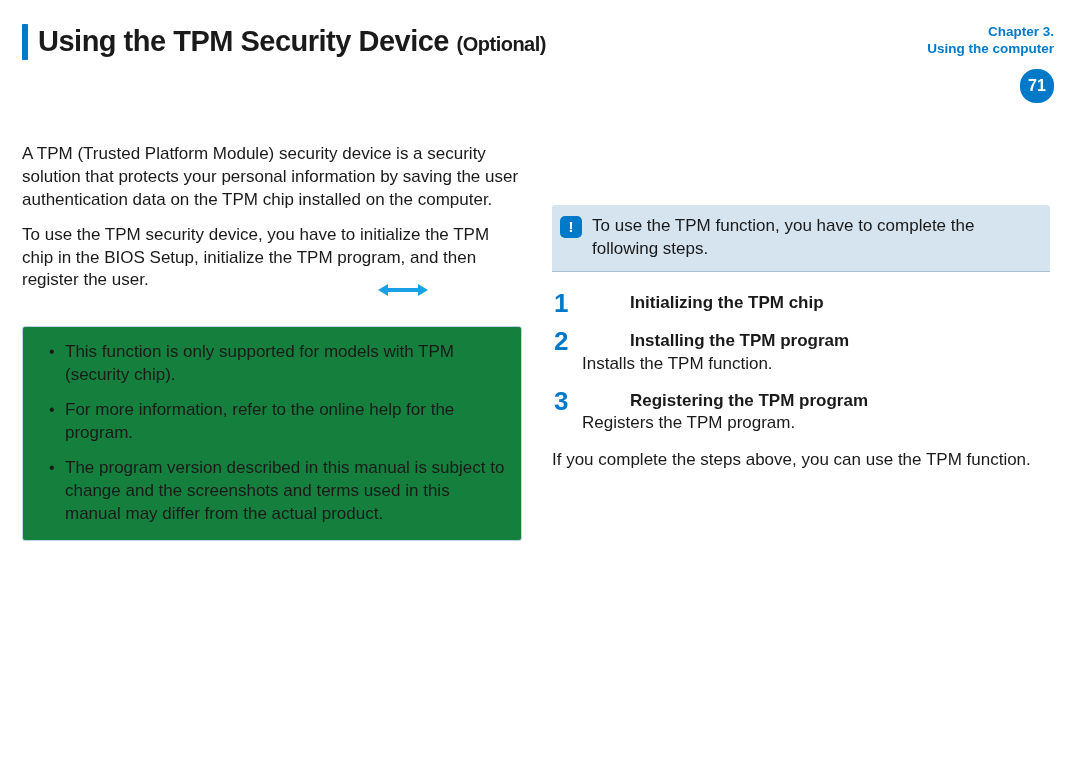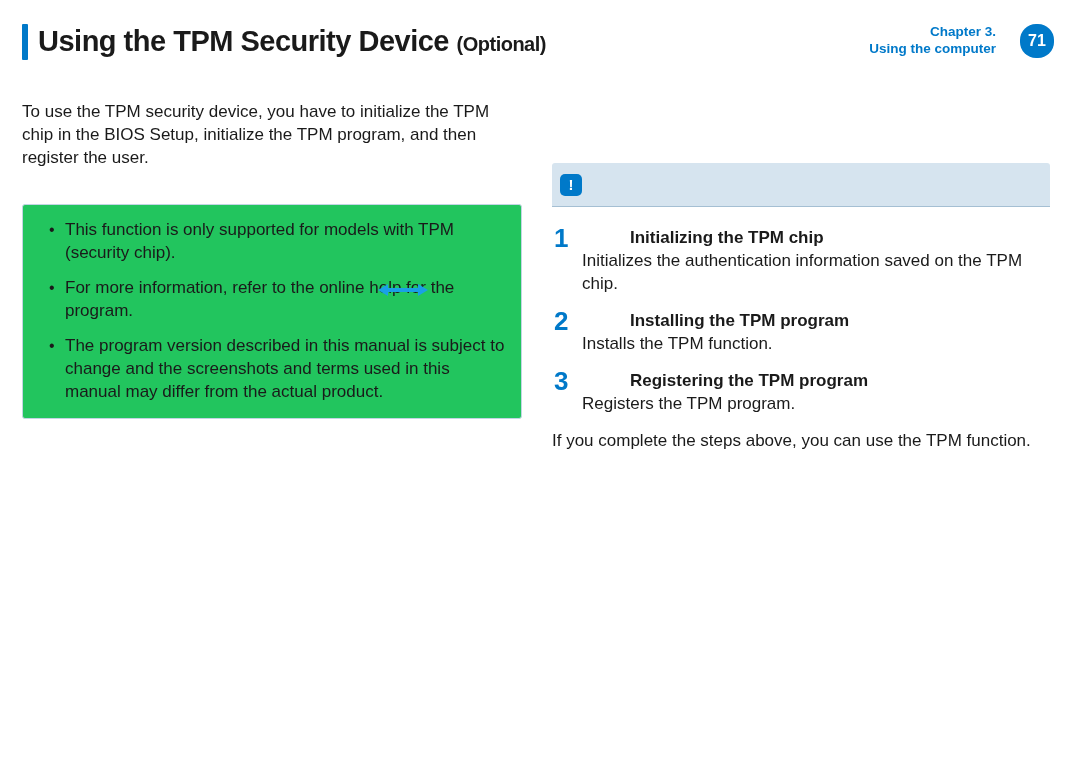--- a/index.html
+++ b/index.html
@@ -45,22 +45,23 @@
     color: #1a1a1a;
     letter-spacing: -0.5px;
   }
   .page-title .optional {
     font-size: 20px;
     font-weight: 700;
   }
   .chapter-block {
     display: flex;
     align-items: flex-end;
-    gap: 24px;
+    gap: 11px;
     margin-top: 2px;
+    flex-direction: column;
   }
   .chapter-text {
     text-align: right;
     color: #0079c9;
     font-weight: 700;
     font-size: 13.5px;
     line-height: 1.25;
   }
   .page-num {
     background: #0079c9;
@@ -85,21 +86,21 @@
   .col.right {
     width: 498px;
     padding-top: 62px;
   }
 
   .para {
     margin: 0 0 12px 0;
   }
 
   .note-box {
-    background: #22c55e;
+    background: #15803d;
     border: 1px solid #c2d5e4;
     border-radius: 3px;
     padding: 14px 14px 14px 16px;
     margin-top: 34px;
     position: relative;
     width: 500px;
     box-sizing: border-box;
     min-height: 156px;
   }
   .note-box ul {
@@ -199,43 +200,44 @@
       </div>
       <div class="page-num">
         <span>71</span>
       </div>
     </div>
   </div>
 
   <div class="columns">
 
     <div class="col">
+      <p class="para">A TPM (Trusted Platform Module) security device is a security solution that protects your personal information by saving the user authentication data on the TPM chip installed on the computer.</p>
       <p class="para">To use the TPM security device, you have to initialize the TPM chip in the BIOS Setup, initialize the TPM program, and then register the user.</p>
 
       <div class="note-box">
         <ul>
           <li>This function is only supported for models with TPM (security chip).</li>
           <li>For more information, refer to the online help for the program.</li>
           <li>The program version described in this manual is subject to change and the screenshots and terms used in this manual may differ from the actual product.</li>
         </ul>
       </div>
     </div>
 
     <div class="col right">
       <div class="info-callout">
         <div class="alert-icon">
           <span>!</span>
         </div>
+        <div>To use the TPM function, you have to complete the following steps.</div>
       </div>
 
       <div class="step">
         <div class="step-num">1</div>
         <div class="step-body">
           <span class="step-title">Initializing the TPM chip</span>
-          <span class="step-desc">Initializes the authentication information saved on the TPM chip.</span>
         </div>
       </div>
 
       <div class="step">
         <div class="step-num">2</div>
         <div class="step-body">
           <span class="step-title">Installing the TPM program</span>
           <span class="step-desc">Installs the TPM function.</span>
         </div>
       </div>

